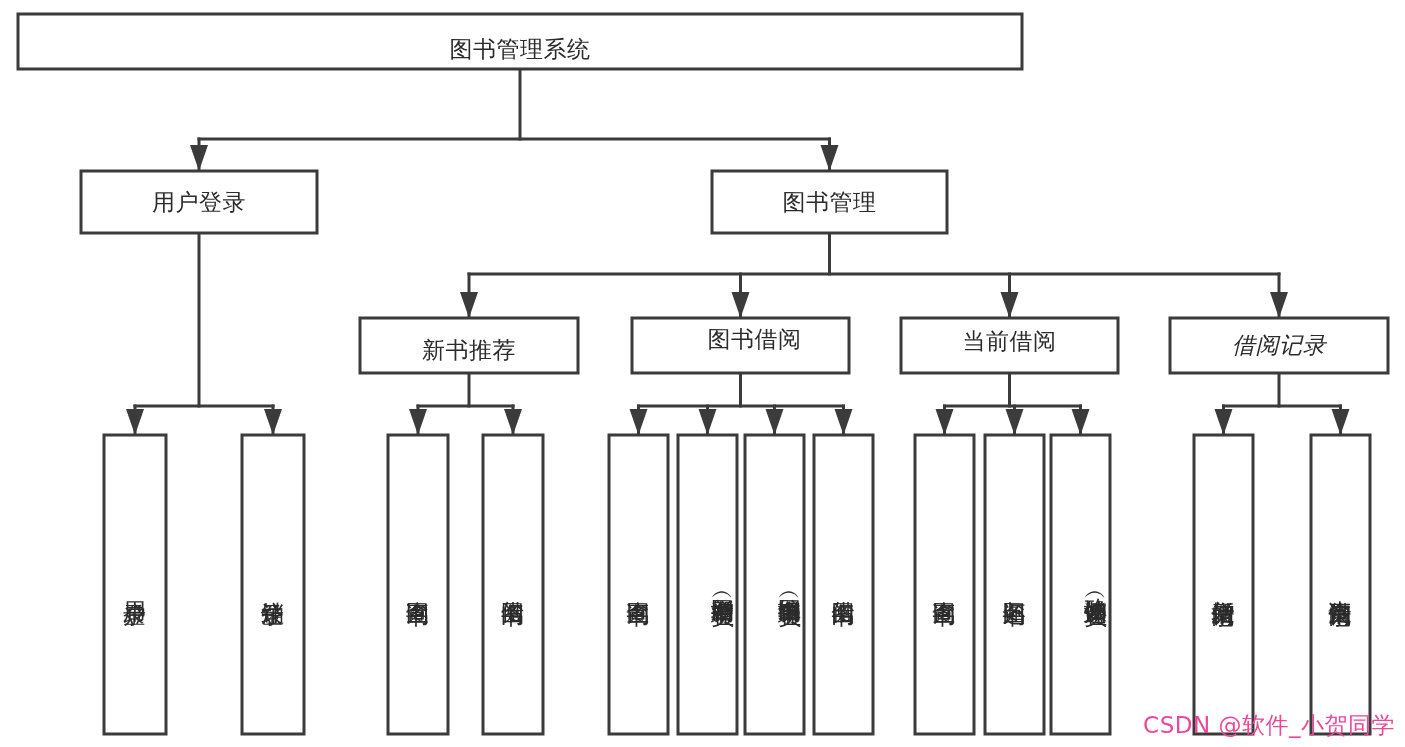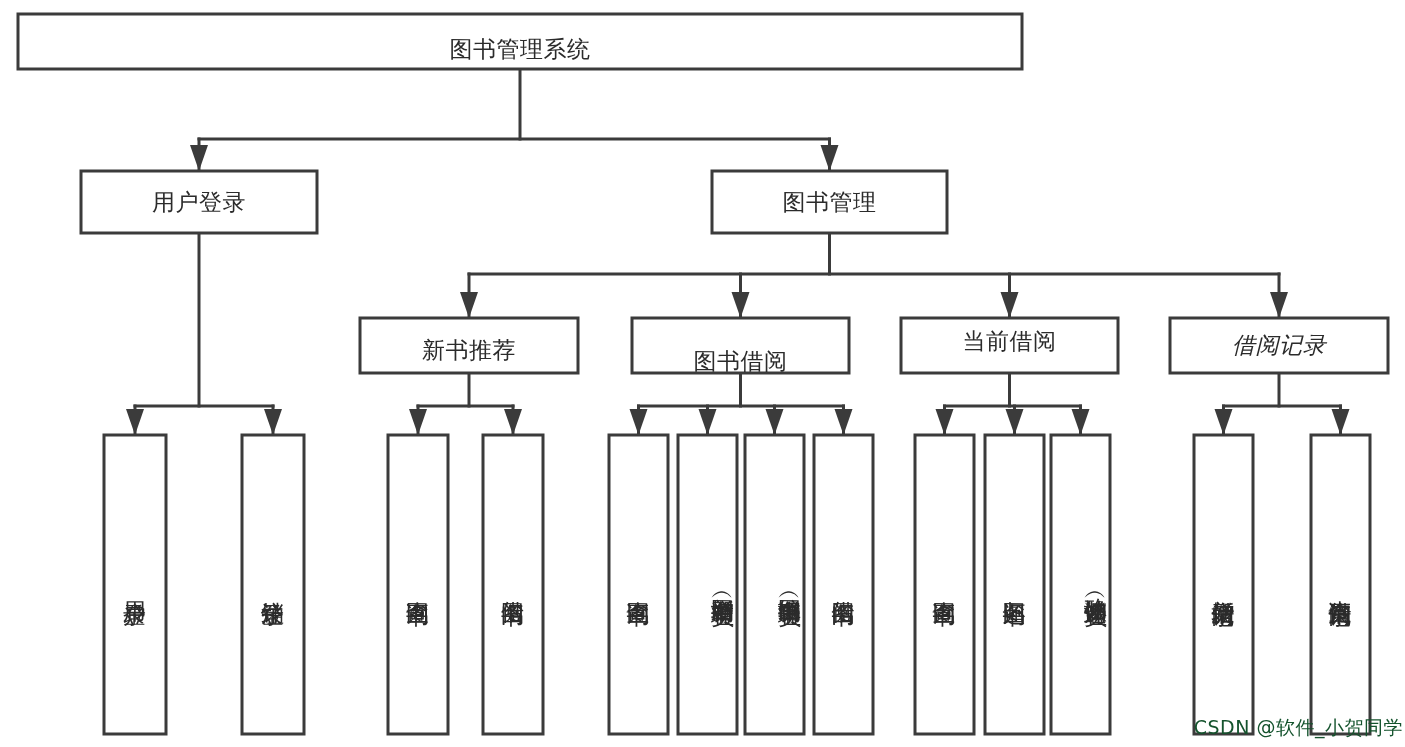--- a/index.html
+++ b/index.html
@@ -64,24 +64,24 @@
     letter-spacing: 1px;
     writing-mode: vertical-rl;
     text-orientation: upright;
     pointer-events: none;
   }
   .node-label-v.center-start {
     align-items: center;
   }
   .watermark {
     position: absolute;
-    right: 2px;
+    right: 10px;
     bottom: 6px;
-    font-size: 19px;
-    color: #14532d;
+    font-size: 23px;
+    color: #ec4899;
     letter-spacing: 0.5px;
     white-space: nowrap;
     user-select: none;
   }
 </style>
 </head>
 <body>
 
 <div id="canvas">
   <svg id="diagram-svg" viewBox="0 0 1405 747" xmlns="http://www.w3.org/2000/svg">
@@ -161,21 +161,21 @@
         <rect x="1194" y="435" width="59" height="299" class="node-box"></rect>
         <rect x="1311" y="435" width="59" height="299" class="node-box"></rect>
       </g>
   </svg>
 
   <div id="label-layer">
       <div class="node-label-h" style="left: 18px; top: 14px; width: 1004px; height: 70px; text-align: right;">图书管理系统</div>
       <div class="node-label-h" style="left: 81px; top: 171px; width: 236px; height: 62px;">用户登录</div>
       <div class="node-label-h" style="left: 712px; top: 171px; width: 235px; height: 62px;">图书管理</div>
       <div class="node-label-h" style="left: 360px; top: 318px; width: 218px; height: 64px;">新书推荐</div>
-      <div class="node-label-h" style="left: 632px; top: 334px; width: 217px; height: 55px;">图书借阅</div>
+      <div class="node-label-h" style="left: 632px; top: 312px; width: 217px; height: 55px; padding-left: 14px;">图书借阅</div>
       <div class="node-label-h" style="left: 901px; top: 318px; width: 217px; height: 47px;">当前借阅</div>
       <div class="node-label-h" style="left: 1170px; top: 318px; width: 218px; height: 55px; font-style: italic;">借阅记录</div>
       <div class="node-label-v center-start" style="left: 104px; top: 445px; width: 62px; height: 279px;">用户登录</div>
       <div class="node-label-v center-start" style="left: 242px; top: 445px; width: 62px; height: 279px;">注销登录</div>
       <div class="node-label-v center-start" style="left: 388px; top: 445px; width: 60px; height: 279px;">查询图书</div>
       <div class="node-label-v center-start" style="left: 483px; top: 445px; width: 60px; height: 279px;">借阅图书</div>
       <div class="node-label-v center-start" style="left: 609px; top: 445px; width: 59px; height: 279px;">查询图书</div>
       <div class="node-label-v" style="left: 678px; top: 445px; width: 59px; height: 279px;">新增图书（管理员）</div>
       <div class="node-label-v" style="left: 745px; top: 445px; width: 59px; height: 279px;">编辑图书（管理员）</div>
       <div class="node-label-v center-start" style="left: 814px; top: 445px; width: 59px; height: 279px;">借阅图书</div>

